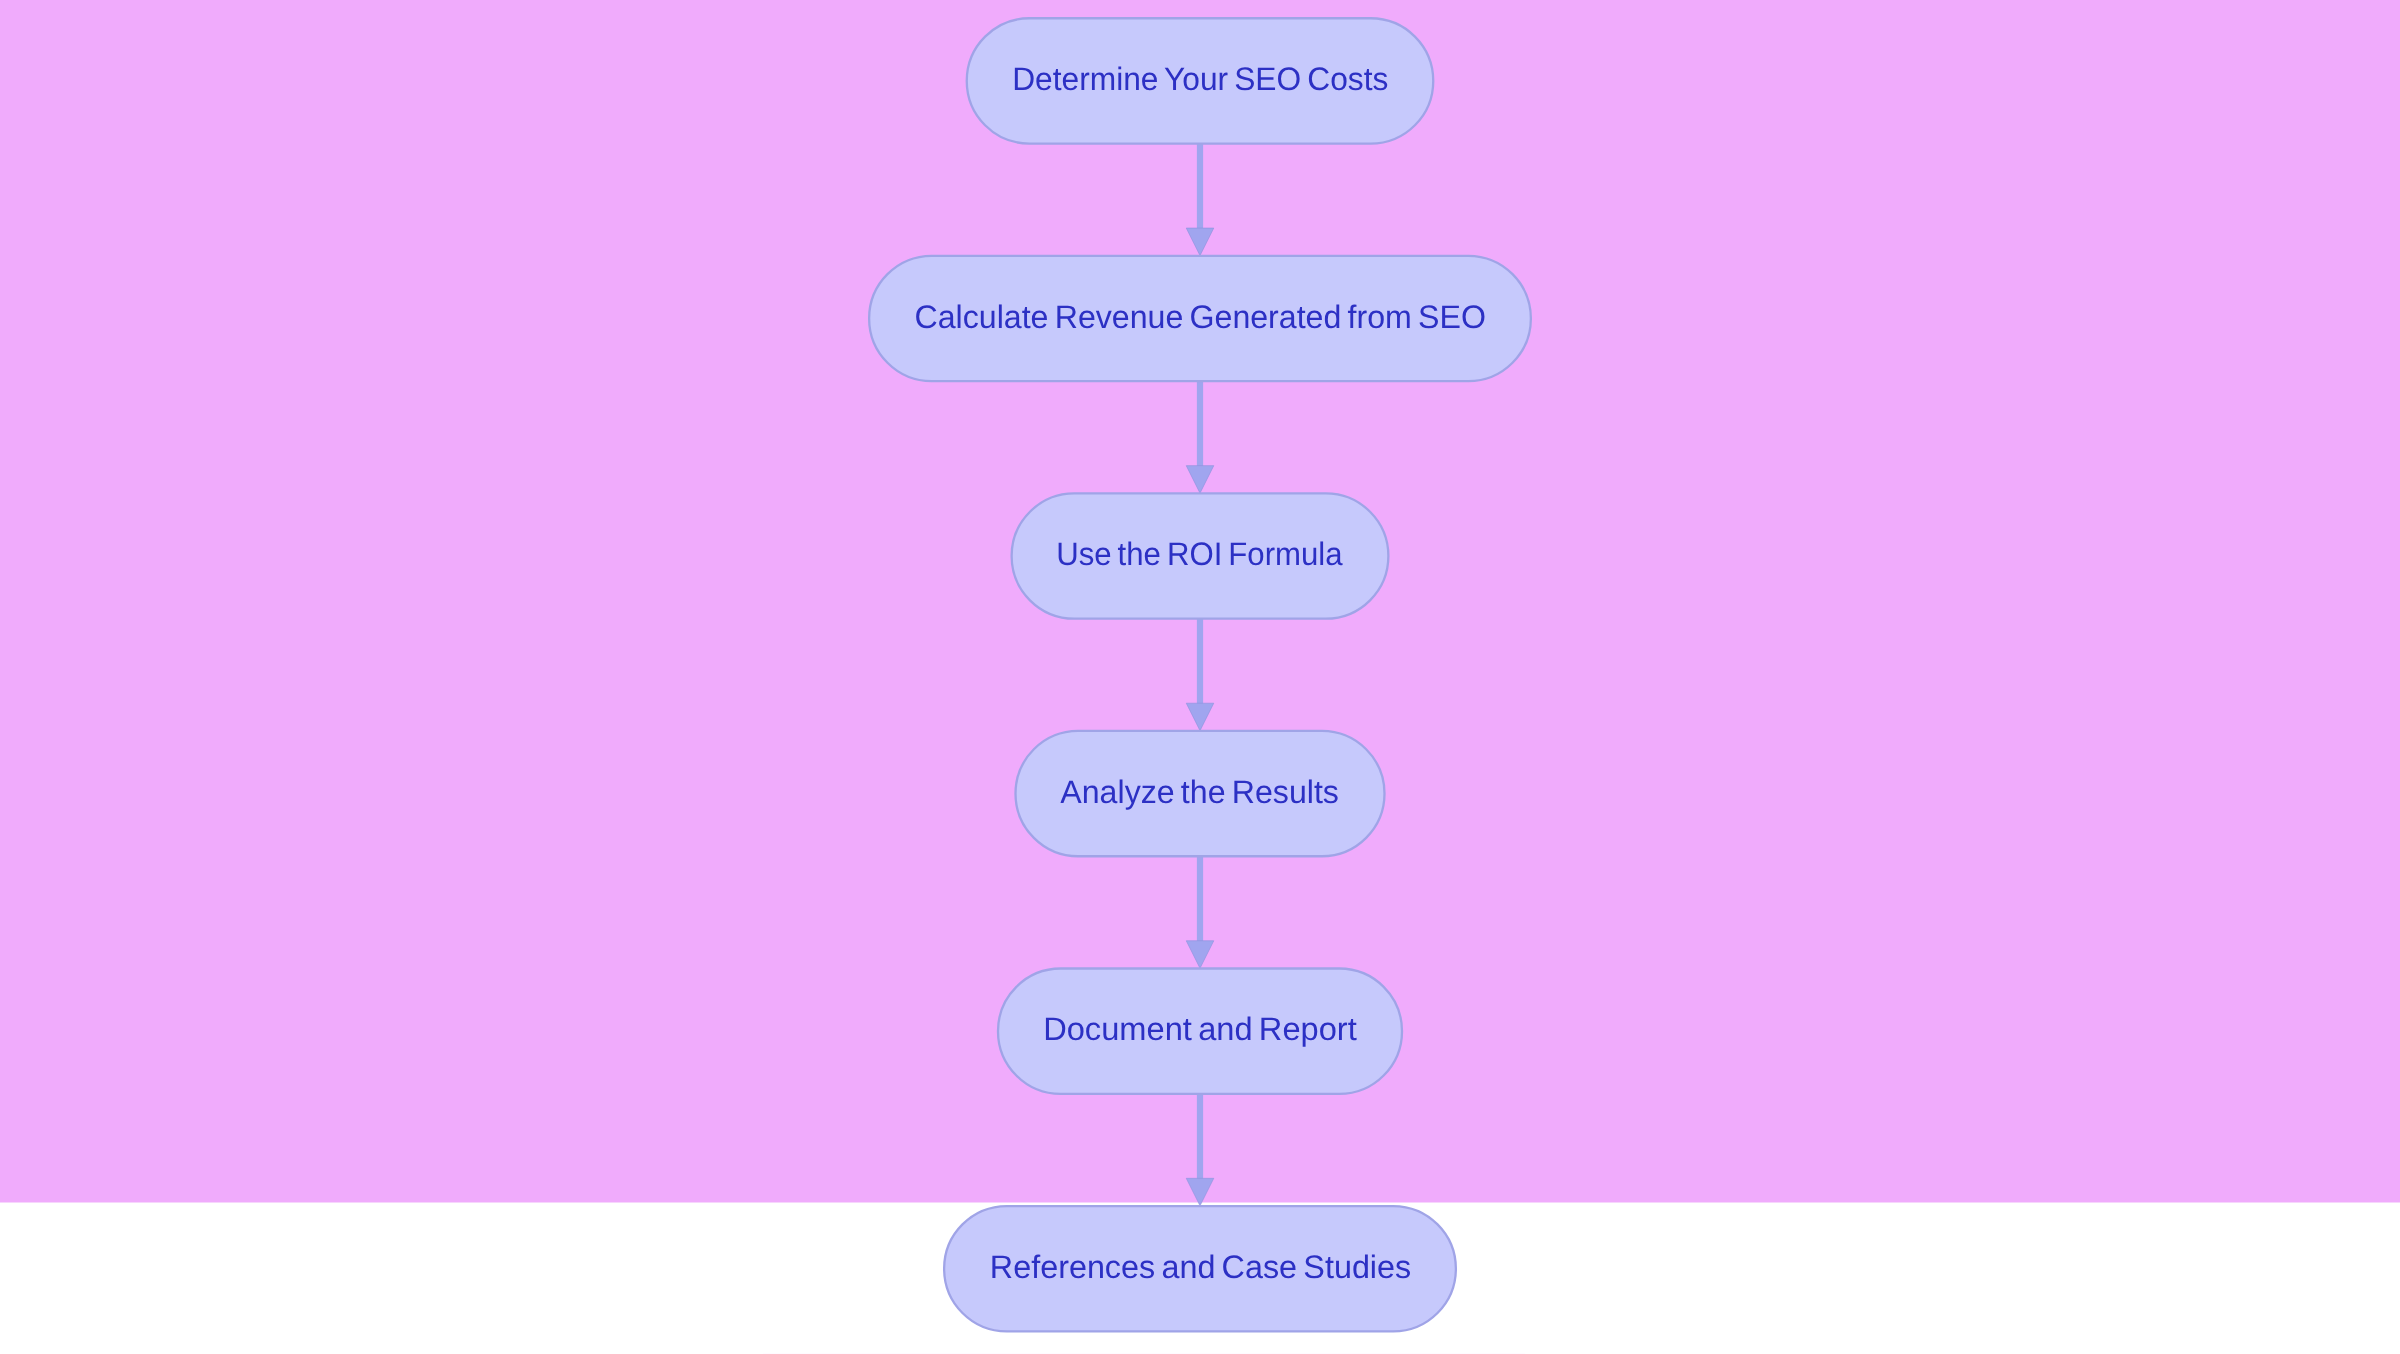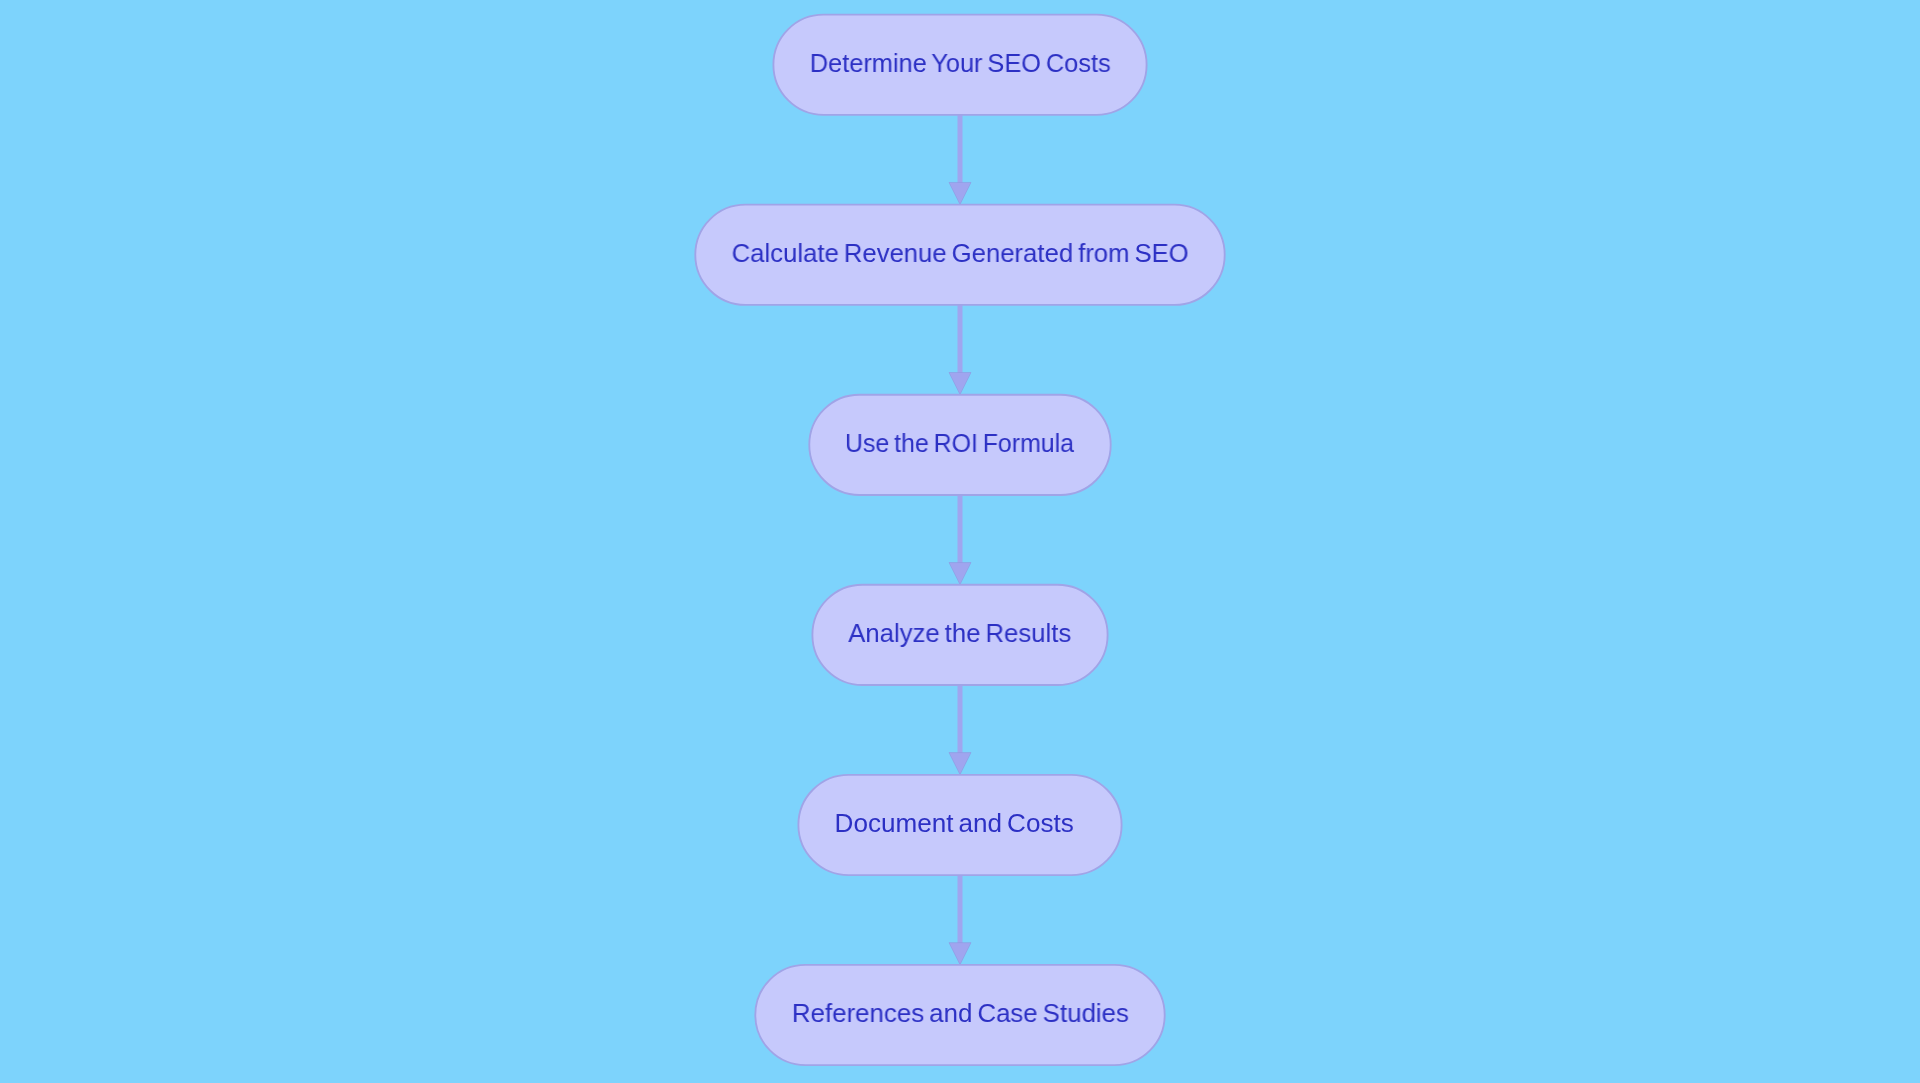--- a/index.html
+++ b/index.html
@@ -10,22 +10,22 @@
     height: 1083px;
     background: #ffffff;
     overflow: hidden;
   }
   body {
     font-family: "Liberation Sans", sans-serif;
   }
   #flow-root {
     position: relative;
     width: 1920px;
-    height: 1083px;
-    background: #7dd3fc;
+    height: 962px;
+    background: #f0abfc;
   }
   #flow-svg {
     position: absolute;
     left: 0;
     top: 0;
     width: 1920px;
     height: 1083px;
   }
   .node-shape {
     fill: #c6c9fc;
@@ -93,16 +93,16 @@
       <rect class="node-shape" x="812.4" y="584.755" width="295.2" height="100.25" rx="50.125" ry="50.125" style="fill: rgb(198, 201, 252); stroke: rgb(160, 164, 231);"></rect>
       <rect class="node-shape" x="798.4" y="774.805" width="323.2" height="100.25" rx="50.125" ry="50.125" style="fill: rgb(198, 201, 252); stroke: rgb(160, 164, 231);"></rect>
       <rect class="node-shape" x="755.3" y="964.855" width="409.4" height="100.25" rx="50.125" ry="50.125" style="fill: rgb(198, 201, 252); stroke: rgb(160, 164, 231);"></rect>
     </g>
   </svg>
 
   <div class="node-label" style="color: rgb(44, 48, 196); left: 805.781px; top: 49.93px; transform: scaleX(0.9756);">Determine Your SEO Costs</div>
   <div class="node-label" style="color: rgb(44, 48, 196); left: 728.828px; top: 239.98px; transform: scaleX(0.9887);">Calculate Revenue Generated from SEO</div>
   <div class="node-label" style="color: rgb(44, 48, 196); left: 840.484px; top: 430.03px; transform: scaleX(0.9585);">Use the ROI Formula</div>
   <div class="node-label" style="color: rgb(44, 48, 196); left: 847.305px; top: 620.08px; transform: scaleX(0.9889);">Analyze the Results</div>
-  <div class="node-label" style="color: rgb(44, 48, 196); left: 835.016px; top: 810.13px; transform: scaleX(1.0037);">Document and Costs</div>
+  <div class="node-label" style="color: rgb(44, 48, 196); left: 835.016px; top: 810.13px; transform: scaleX(1.0037);">Document and Report</div>
   <div class="node-label" style="color: rgb(44, 48, 196); left: 790.586px; top: 1000.18px; transform: scaleX(0.9949);">References and Case Studies</div>
 
 </div>
 
 </body></html>

